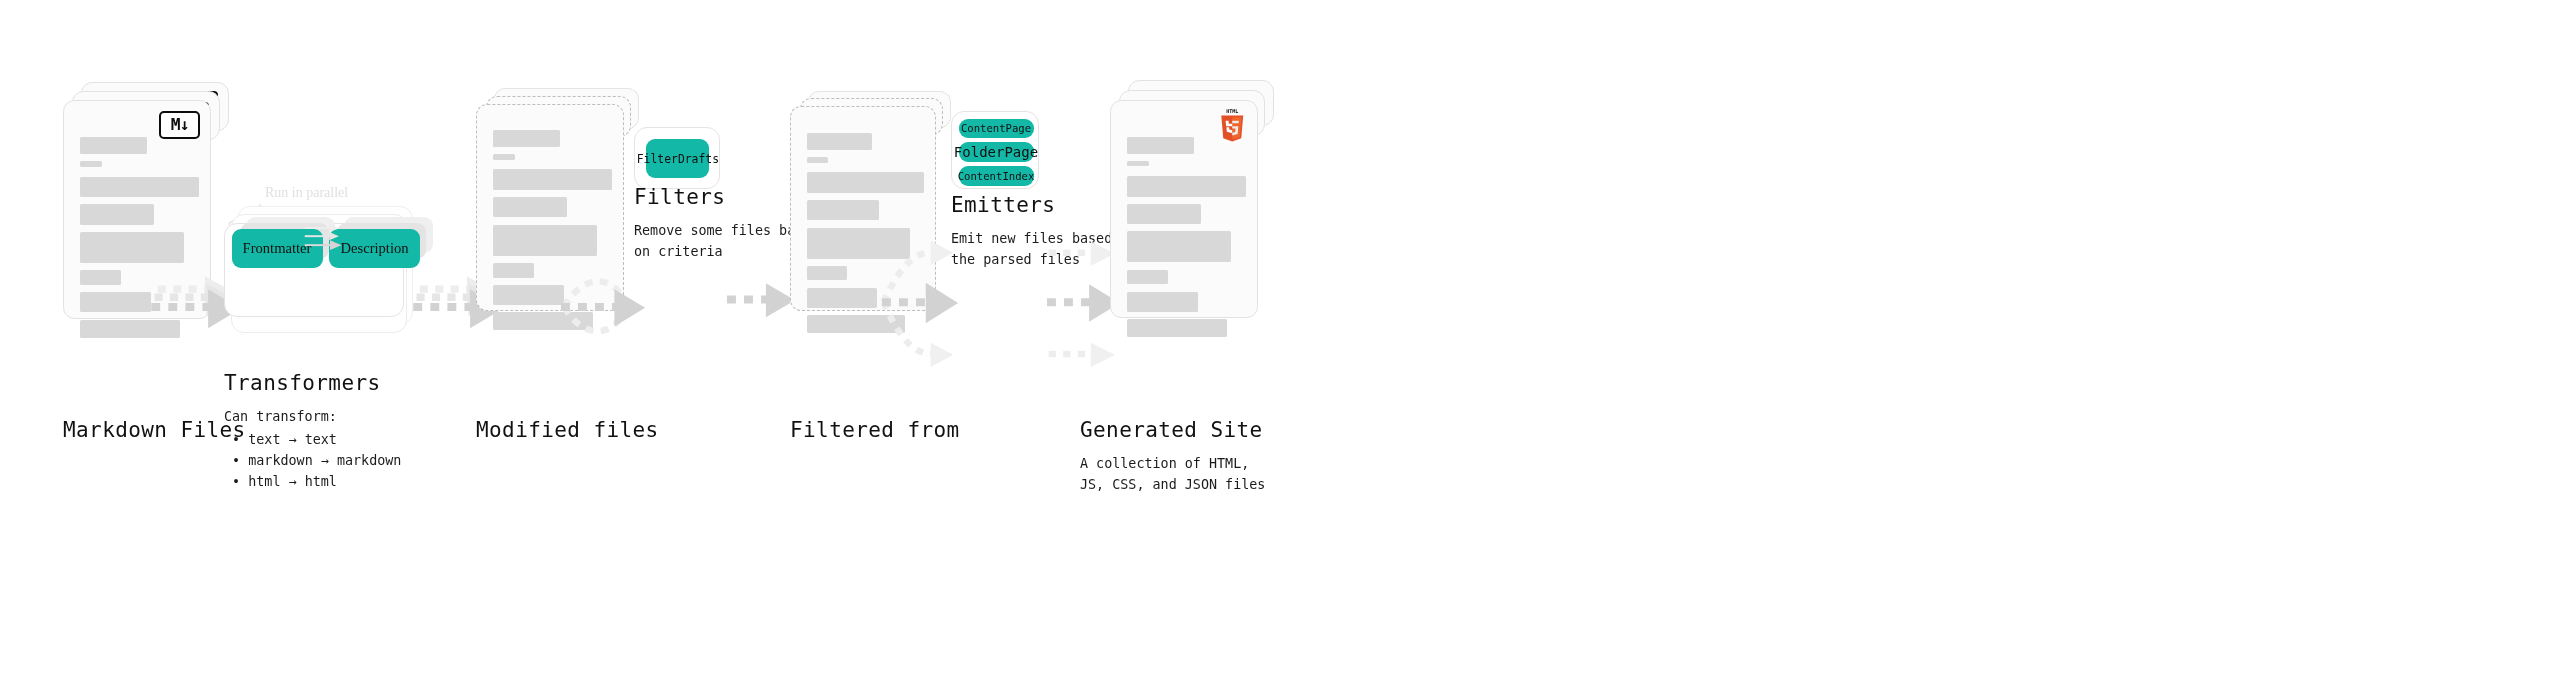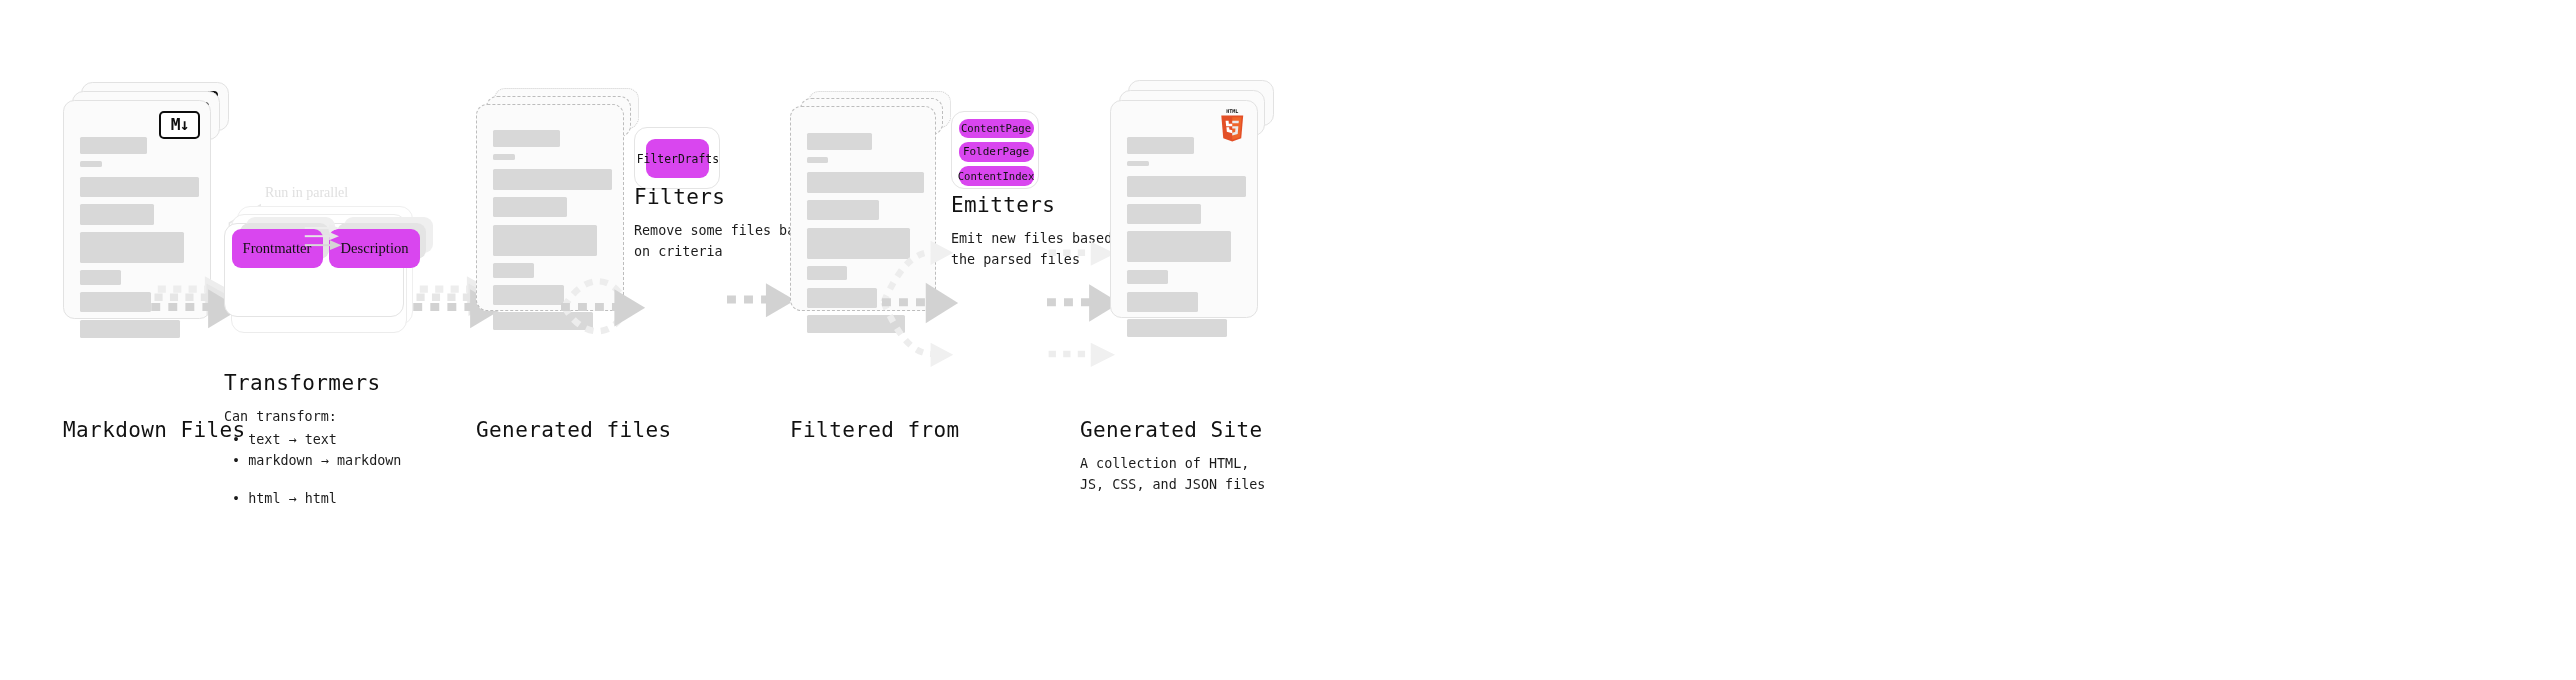--- a/index.html
+++ b/index.html
@@ -65,21 +65,21 @@
   .caption{position:absolute;}
   .cap-title{font-size:21px;letter-spacing:0.4px;color:#111;white-space:nowrap;}
   .cap-sub{font-size:13.4px;line-height:21px;color:#1b1b1b;margin-top:11.4px;white-space:pre-line;}
 
   
   .gbox{
     position:absolute;border:1.3px solid #e4e4e4;border-radius:13px;background:#fff;
     box-sizing:border-box;
   }
   .pill{
-    position:absolute;background:#d946ef;border-radius:9px;
+    position:absolute;background:#14b8a6;border-radius:9px;
     display:flex;align-items:center;justify-content:center;
     font-size:14.6px;color:#111;white-space:nowrap;box-sizing:border-box;
   }
   .pill.ghost1{background:#e4e4e4;}
   .pill.ghost2{background:#efefef;}
 
   .runlabel{
     position:absolute;font-size:14px;color:#e0e0e0;white-space:nowrap;
   }
 
@@ -164,21 +164,21 @@
           </g>
         <polygon points="33,31 47,37 33,43" fill="#d4d4d4"></polygon>
       </svg>
     </div>
   </div>
   <div class="caption" style="left:224px;top:371px;">
     <div class="cap-title">Transformers</div>
     <div class="cap-sub">Can transform:</div>
     <div class="cap-sub" style="margin-top:1.6px;padding-left:8.1px;">• text → text</div>
     <div class="cap-sub" style="margin-top:0px;padding-left:8.1px;">• markdown → markdown</div>
-    <div class="cap-sub" style="margin-top:17px;padding-left:8.1px;">• html → html</div>
+    <div class="cap-sub" style="margin-top:0px;padding-left:8.1px;">• html → html</div>
   </div>
 
   <svg class="node" style="left:413px;top:268px;" width="98" height="65" viewBox="0 0 120 80">
     <g stroke="#ededed" stroke-width="9" stroke-dasharray="10 9">
         <line x1="8" y1="26" x2="72" y2="26"></line>
       </g>
     <polygon points="66,10 100,29 66,48" fill="#ededed"></polygon>
     <g stroke="#e6e6e6" stroke-width="9" stroke-dasharray="10 9">
         <line x1="4" y1="36" x2="72" y2="36"></line>
       </g>
@@ -201,21 +201,21 @@
             <div class="ln m"></div>
           <div class="ln tall"></div>
             <div class="ln s"></div>
           <div class="ln m2"></div>
             <div class="ln w"></div>
         </div>
       </div>
     </div>
   </div>
   <div class="caption" style="left:476px;top:418px;">
-    <div class="cap-title">Generated files</div>
+    <div class="cap-title">Modified files</div>
   </div>
 
   <svg class="node" style="left:561px;top:260px;" width="89" height="81" viewBox="0 0 110 100">
     <path d="M4 58 C 26 18, 60 18, 76 46" fill="none" stroke="#ededed" stroke-width="8" stroke-dasharray="10 9"></path>
     <path d="M4 58 C 26 96, 60 96, 76 68" fill="none" stroke="#ededed" stroke-width="8" stroke-dasharray="10 9"></path>
     <g stroke="#d2d2d2" stroke-width="10" stroke-dasharray="11 10">
         <line x1="0" y1="58" x2="70" y2="58"></line>
       </g>
     <polygon points="66,36 104,59 66,82" fill="#d2d2d2"></polygon>
   </svg>
@@ -267,21 +267,21 @@
     <polygon points="60,134 88,149 60,164" fill="#f0f0f0"></polygon>
     <g stroke="#d2d2d2" stroke-width="10" stroke-dasharray="11 10">
         <line x1="0" y1="84" x2="58" y2="84"></line>
       </g>
     <polygon points="54,60 94,85 54,110" fill="#d2d2d2"></polygon>
   </svg>
 
   <div class="node" style="left:951px;top:111px;">
     <div class="gbox" style="left:0;top:0;width:88px;height:78px;">
       <div class="pill" style="left:6.5px;top:6.5px;width:75px;height:19.5px;font-size:10.6px;">ContentPage</div>
-      <div class="pill" style="left:6.5px;top:30px;width:75px;height:19.5px;font-size:11px;">FolderPage</div>
+      <div class="pill" style="left:6.5px;top:30px;width:75px;height:19.5px;font-size:14px;">FolderPage</div>
       <div class="pill" style="left:6.5px;top:54px;width:75px;height:19.5px;font-size:10.6px;">ContentIndex</div>
     </div>
   </div>
   <div class="caption" style="left:951px;top:193px;">
     <div class="cap-title">Emitters</div>
     <div class="cap-sub">Emit new files based on
 the parsed files</div>
   </div>
 
   <svg class="node" style="left:1047px;top:234px;" width="81" height="138" viewBox="0 0 100 170">

